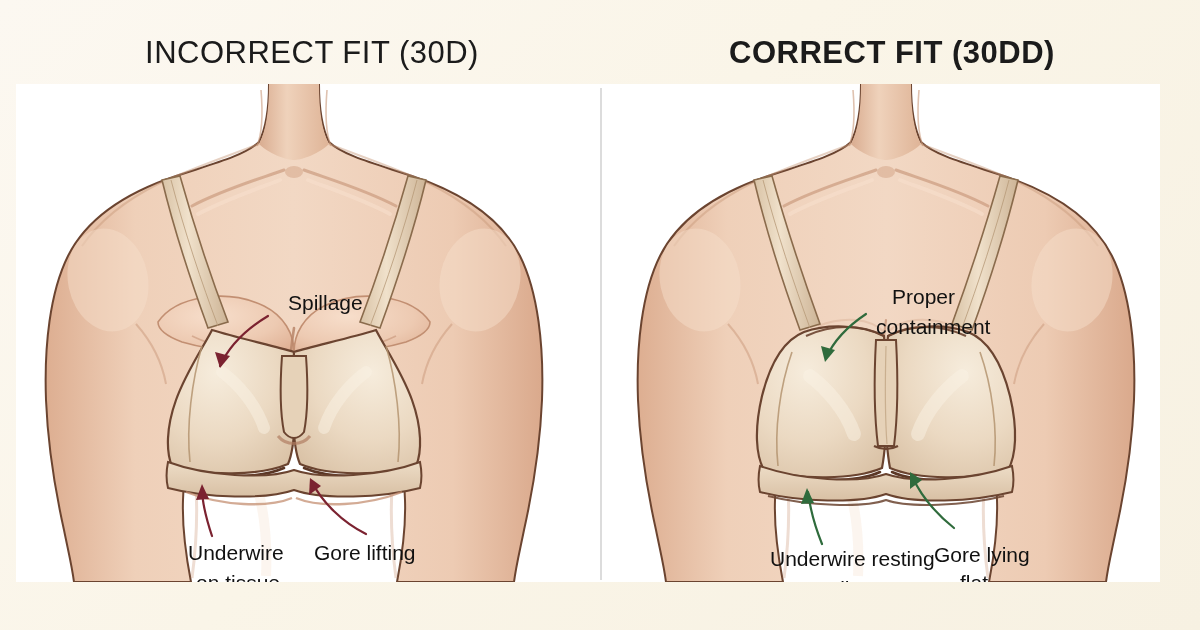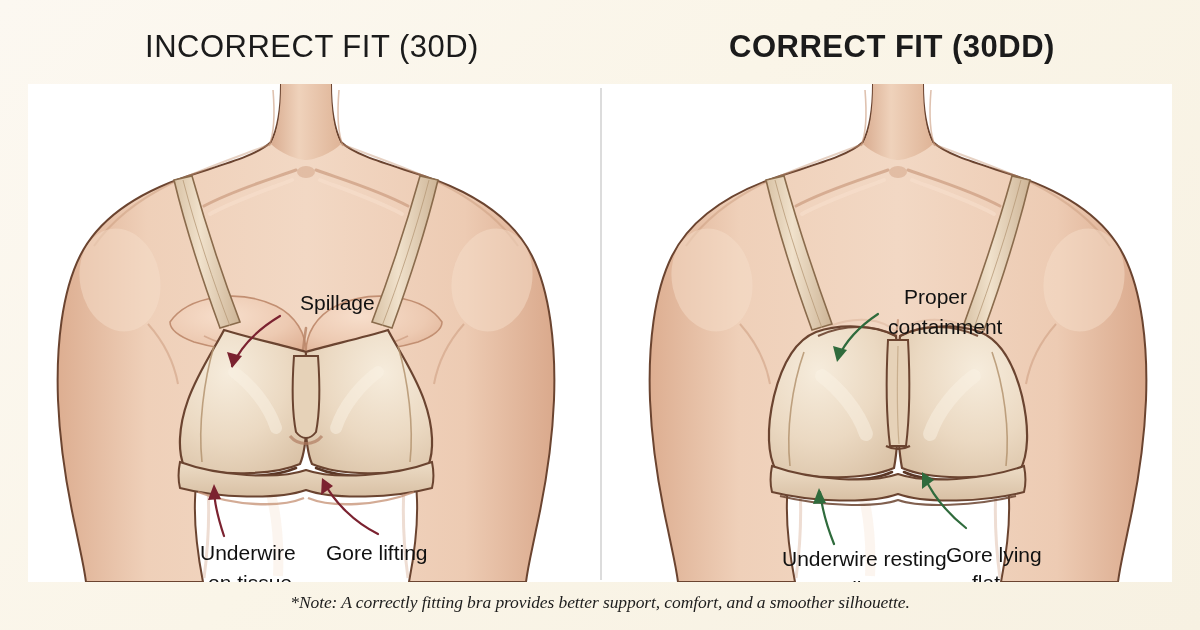--- a/index.html
+++ b/index.html
@@ -15,42 +15,42 @@
   }
   #page {
     position: relative;
     width: 1200px;
     height: 630px;
     background: #FAF5EA;
     background: linear-gradient(135deg, #FCF8F1 0%, #FAF5E8 45%, #F7F1E2 100%);
   }
   .title-row {
     position: absolute;
-    top: 7px; left: 0;
+    top: 13px; left: 0;
     width: 1200px;
     height: 84px;
   }
   .panel-title {
     position: absolute;
     top: 22px;
     width: 580px;
     text-align: center;
     font-family: "Liberation Sans", sans-serif;
     font-size: 31px;
     font-weight: 400;
     letter-spacing: 0.5px;
     color: #1b1b1b;
     white-space: nowrap;
   }
   #title-left  { left: 22px; }
   #title-right { left: 602px; font-weight: bold; }
 
   .canvas-area {
     position: absolute;
-    left: 28px;
+    left: 16px;
     top: 84px;
     width: 1144px;
     height: 498px;
     background: #ffffff;
     overflow: hidden;
   }
   .divider {
     position: absolute;
     left: 600px;
     top: 88px;
@@ -378,15 +378,14 @@
           <path d="M 302 388 L 302 405 L 314 396 Z" fill="#2F6B3C"></path>
           <text class="anno-text" x="326" y="478">Gore lying</text>
           <text class="anno-text" x="352" y="506">flat</text>
         </g>
       </g>
     </svg>
   </div>
 
   <div class="divider"></div>
 
-  <div class="footnote">*Note: A correctly fitting bra provides better support, comfort, and a smoother silhouette.</div>
 
 </div>
 
 </body></html>

